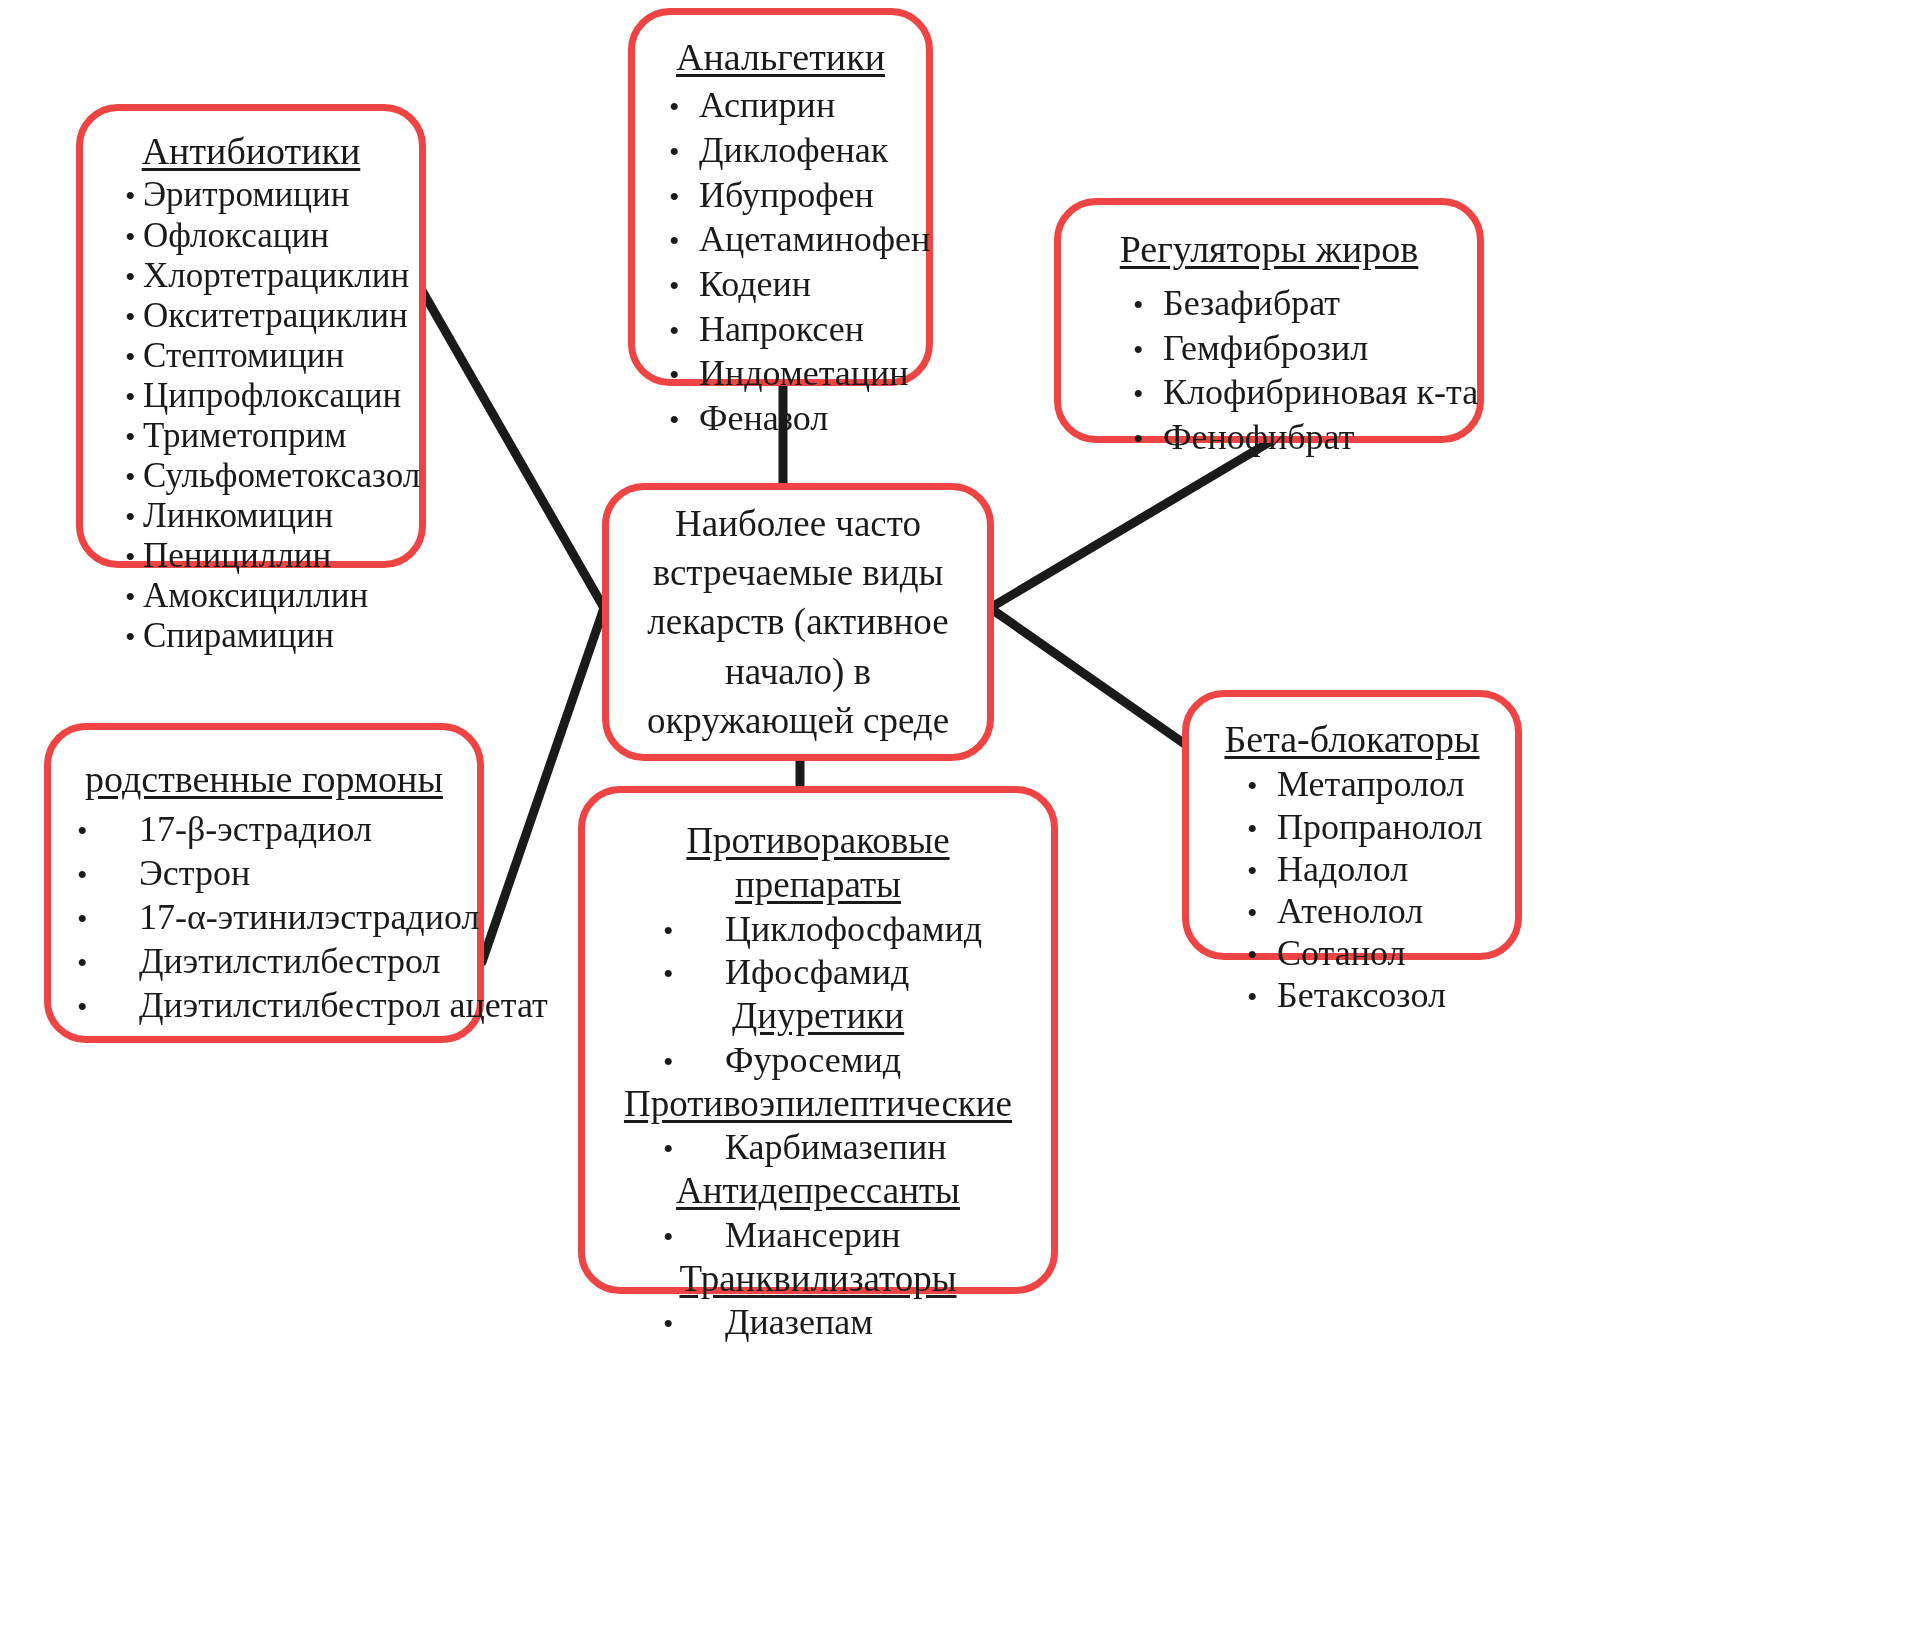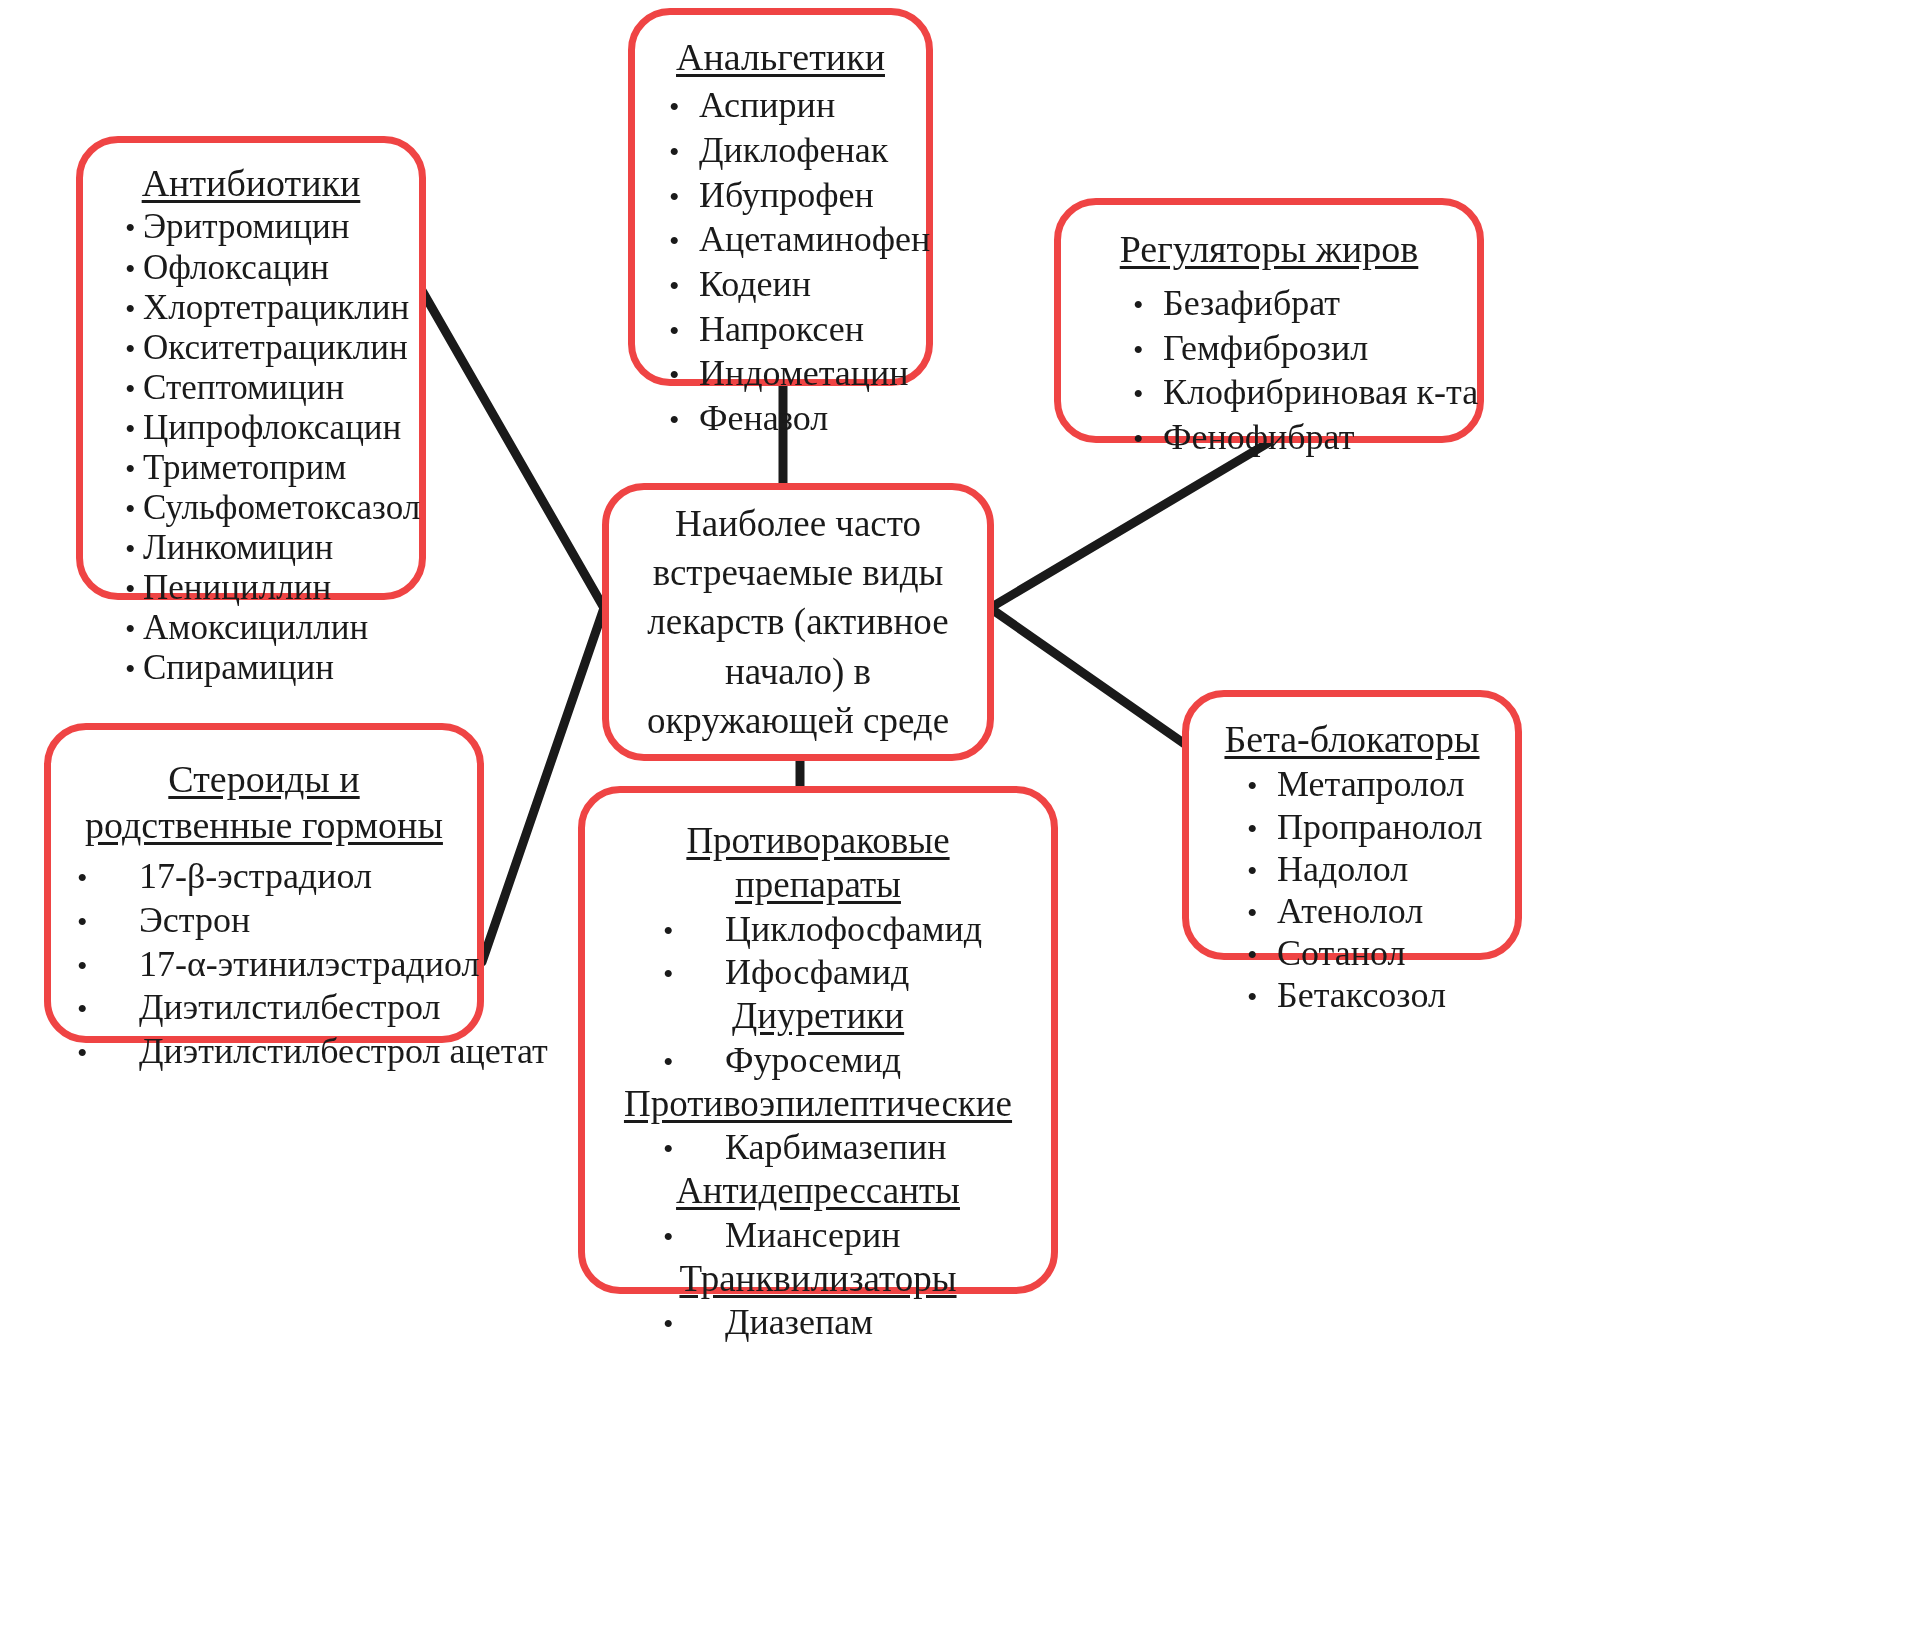--- a/index.html
+++ b/index.html
@@ -59,21 +59,20 @@
   .tight li .bullet { width: 18px; font-size: 30px; }
   
   .medium li .bullet { width: 30px; font-size: 30px; }
   
   .wide li .bullet { width: 62px; font-size: 30px; }
 
   
   #node-antibiotics {
     left: 76px; top: 104px; width: 350px; height: 464px;
     padding: 18px 0 2px 0;
-    margin-top: 32px;
   }
   #node-antibiotics .title { font-size: 38px; margin-bottom: 2px; }
   #node-antibiotics ul { padding-left: 42px; }
   #node-antibiotics li { font-size: 35px; line-height: 1.145; }
 
   #node-analgesics {
     left: 628px; top: 8px; width: 305px; height: 378px;
     padding: 20px 0 0 0;
   }
   #node-analgesics .title { font-size: 38px; margin-bottom: 4px; }
@@ -298,21 +297,20 @@
           <span>Сотанол</span>
         </li>
       <li>
           <span class="bullet">•</span>
           <span>Бетаксозол</span>
         </li>
     </ul>
   </div>
 
   <div class="node wide" id="node-steroids">
-    <div class="title">Стероиды и</div>
     <div class="title">родственные гормоны</div>
     <ul>
       <li>
           <span class="bullet">•</span>
           <span>17-β-эстрадиол</span>
         </li>
       <li>
           <span class="bullet">•</span>
           <span>Эстрон</span>
         </li>

